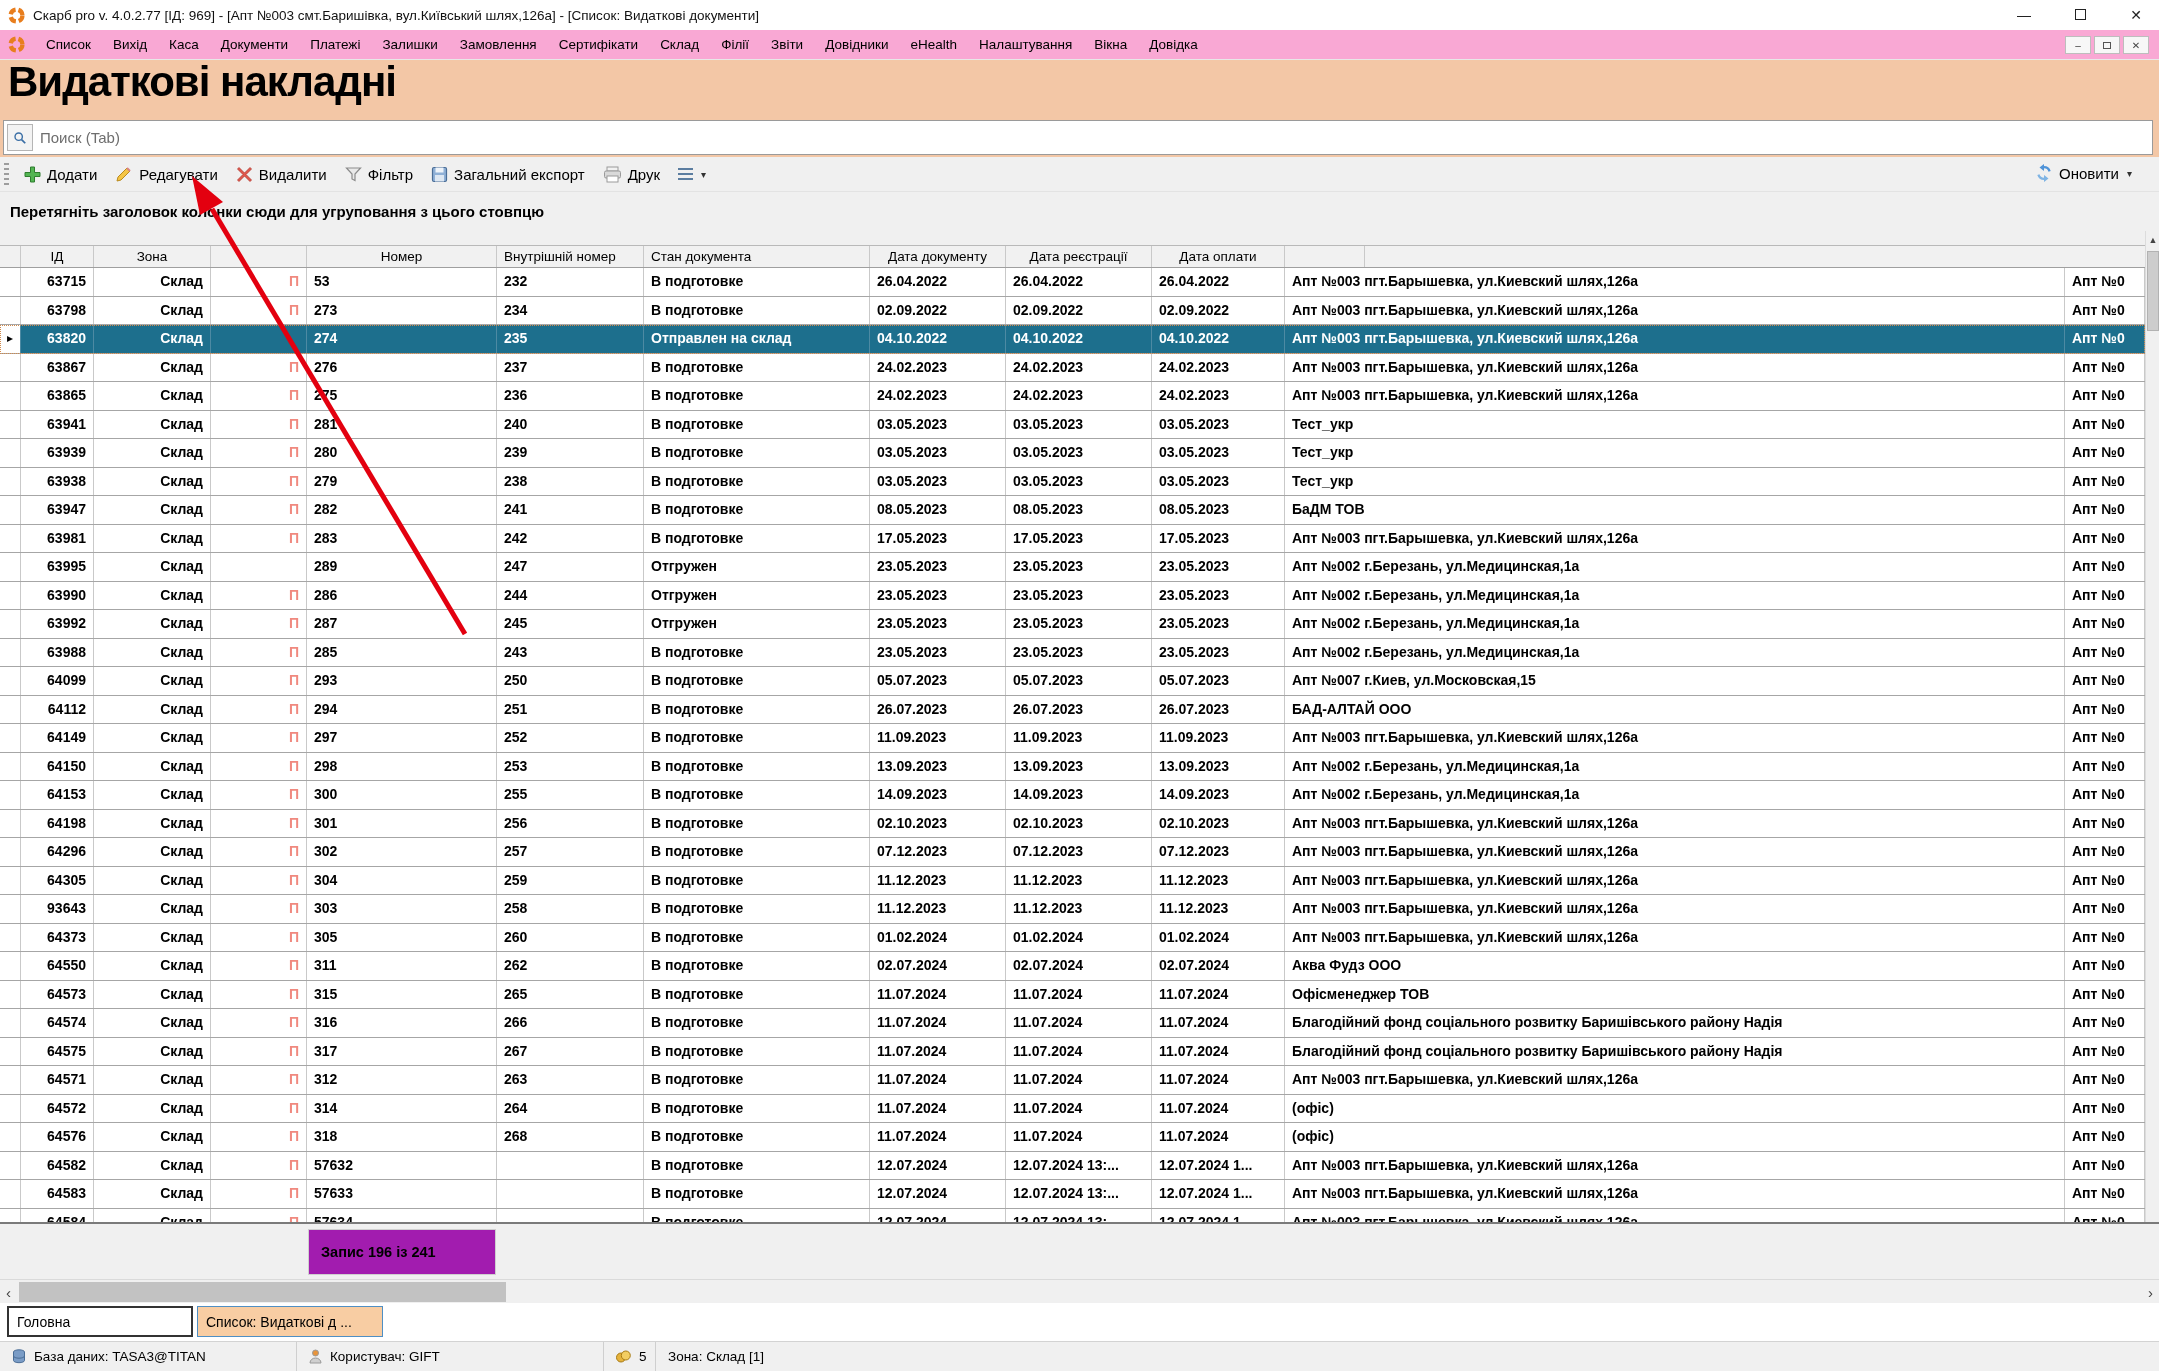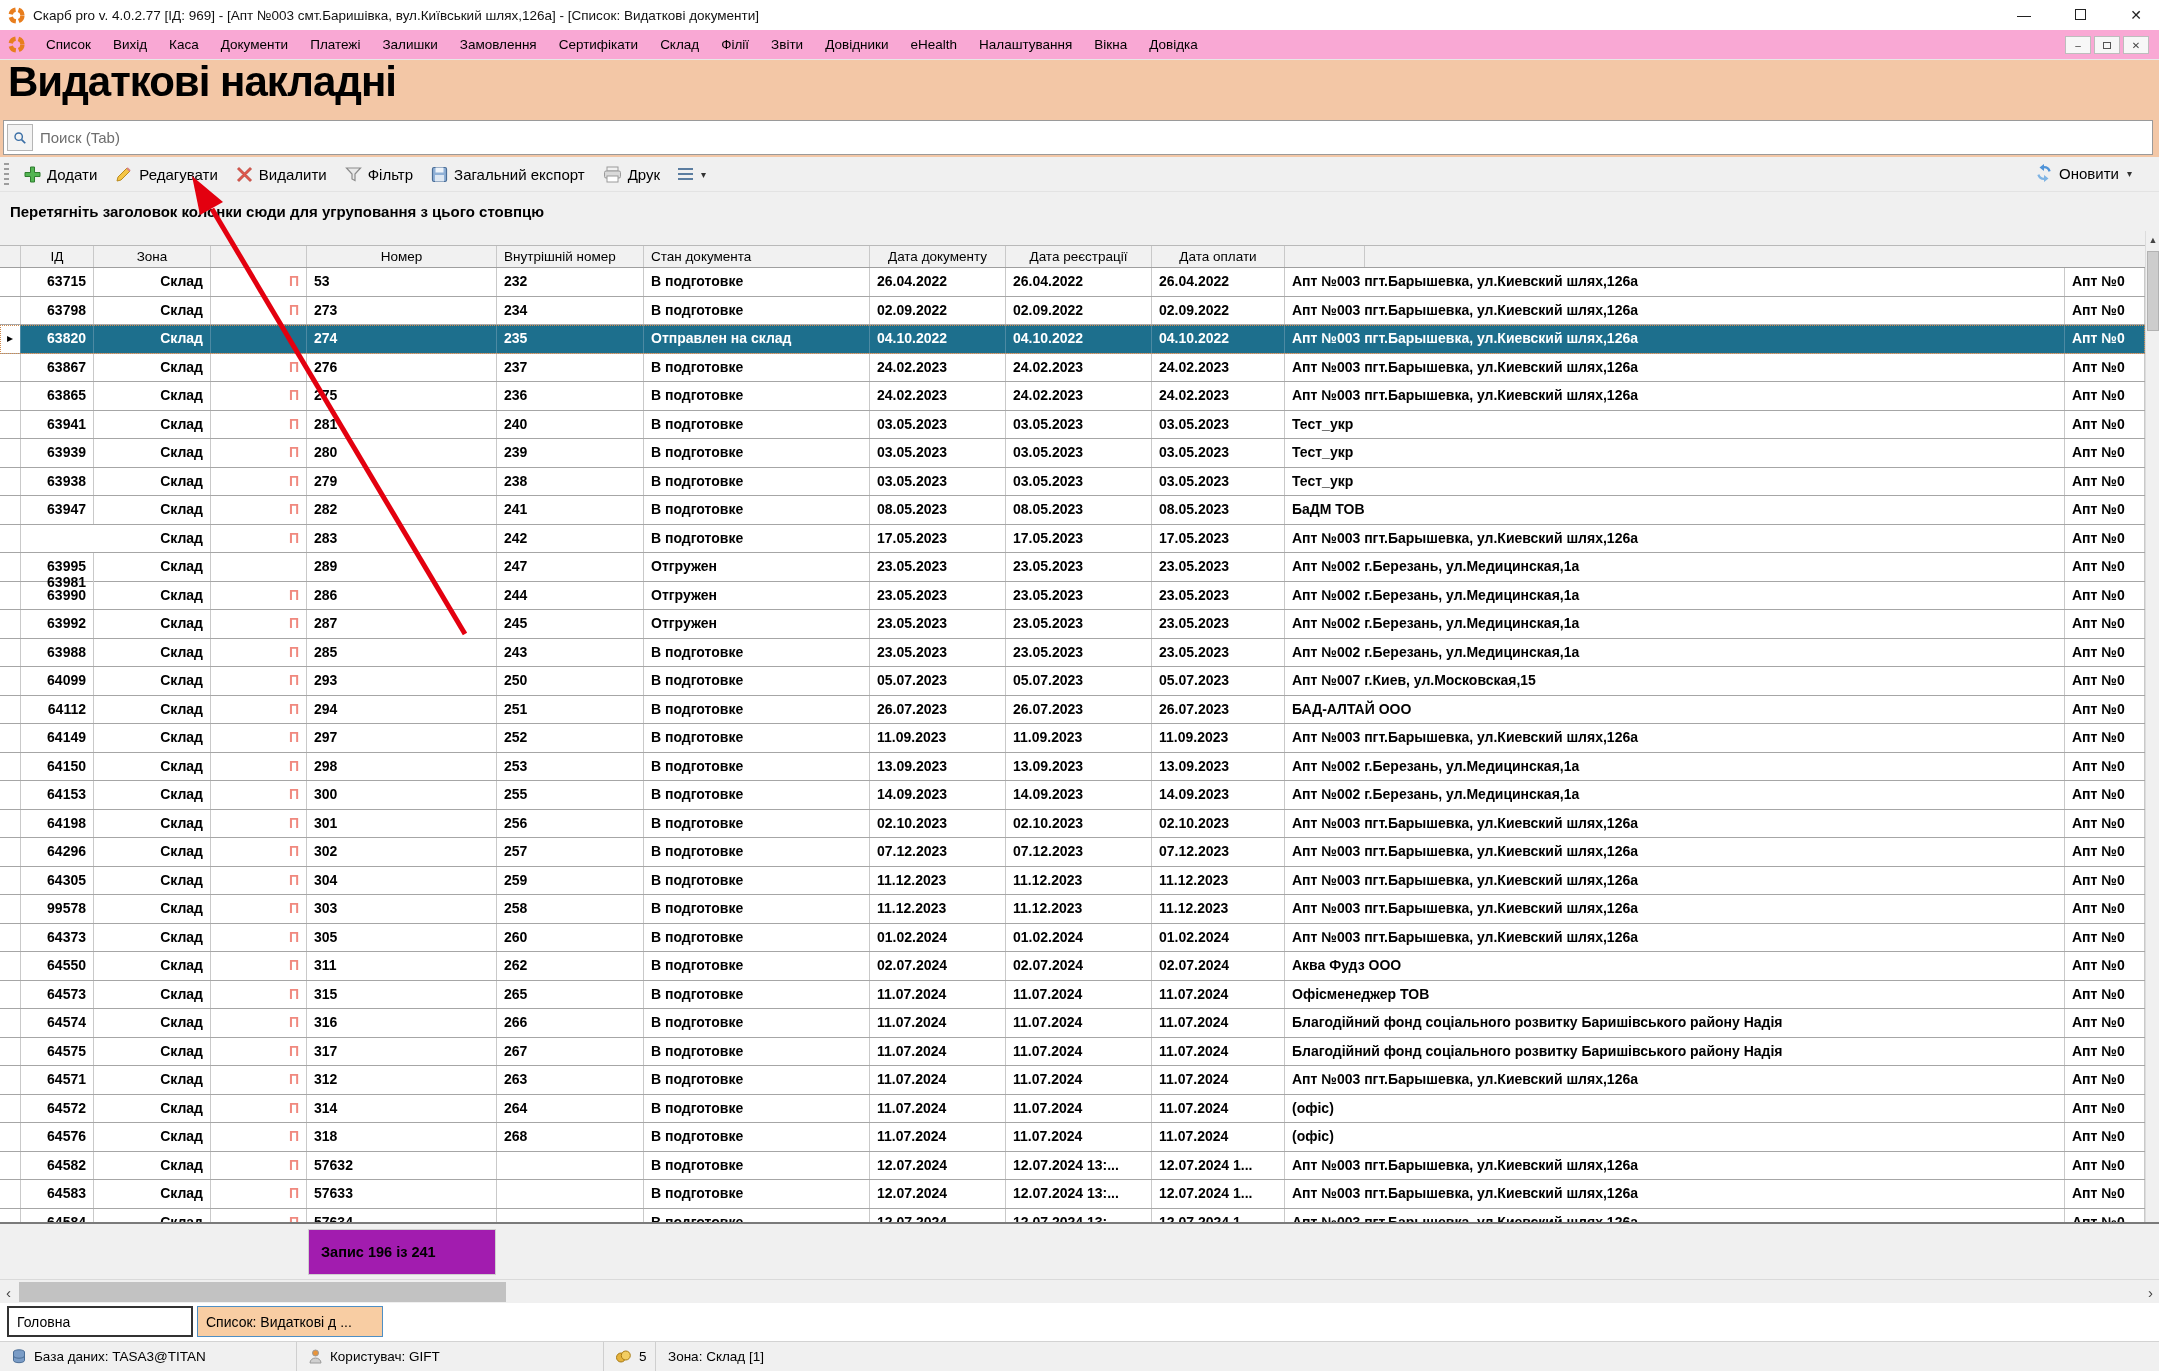--- a/index.html
+++ b/index.html
@@ -367,21 +367,21 @@
       <div class="tcell a-left c-inum" style="width: 147px;">241</div>
       <div class="tcell a-left c-state" style="width: 226px;">В подготовке</div>
       <div class="tcell a-left c-d1" style="width: 136px;">08.05.2023</div>
       <div class="tcell a-left c-d2" style="width: 146px;">08.05.2023</div>
       <div class="tcell a-left c-d3" style="width: 133px;">08.05.2023</div>
       <div class="tcell a-left c-firm" style="width: 780px;">БаДМ ТОВ</div>
       <div class="tcell a-left c-tail" style="width: 80px;">Апт №0</div>
     </div>
     <div class="trow">
       <div class="tcell a-center c-marker" style="width: 21px;"></div>
-      <div class="tcell a-right c-id" style="width: 73px; margin-top: 44px;">63981</div>
+      <div class="tcell a-right c-id" style="width: 73px;">63981</div>
       <div class="tcell a-right c-zone" style="width: 117px;">Склад</div>
       <div class="tcell a-right c-p" style="width: 96px;">П</div>
       <div class="tcell a-left c-num" style="width: 190px;">283</div>
       <div class="tcell a-left c-inum" style="width: 147px;">242</div>
       <div class="tcell a-left c-state" style="width: 226px;">В подготовке</div>
       <div class="tcell a-left c-d1" style="width: 136px;">17.05.2023</div>
       <div class="tcell a-left c-d2" style="width: 146px;">17.05.2023</div>
       <div class="tcell a-left c-d3" style="width: 133px;">17.05.2023</div>
       <div class="tcell a-left c-firm" style="width: 780px;">Апт №003 пгт.Барышевка, ул.Киевский шлях,126а</div>
       <div class="tcell a-left c-tail" style="width: 80px;">Апт №0</div>
@@ -549,21 +549,21 @@
       <div class="tcell a-left c-inum" style="width: 147px;">259</div>
       <div class="tcell a-left c-state" style="width: 226px;">В подготовке</div>
       <div class="tcell a-left c-d1" style="width: 136px;">11.12.2023</div>
       <div class="tcell a-left c-d2" style="width: 146px;">11.12.2023</div>
       <div class="tcell a-left c-d3" style="width: 133px;">11.12.2023</div>
       <div class="tcell a-left c-firm" style="width: 780px;">Апт №003 пгт.Барышевка, ул.Киевский шлях,126а</div>
       <div class="tcell a-left c-tail" style="width: 80px;">Апт №0</div>
     </div>
     <div class="trow">
       <div class="tcell a-center c-marker" style="width: 21px;"></div>
-      <div class="tcell a-right c-id" style="width: 73px;">99578</div>
+      <div class="tcell a-right c-id" style="width: 73px;">93643</div>
       <div class="tcell a-right c-zone" style="width: 117px;">Склад</div>
       <div class="tcell a-right c-p" style="width: 96px;">П</div>
       <div class="tcell a-left c-num" style="width: 190px;">303</div>
       <div class="tcell a-left c-inum" style="width: 147px;">258</div>
       <div class="tcell a-left c-state" style="width: 226px;">В подготовке</div>
       <div class="tcell a-left c-d1" style="width: 136px;">11.12.2023</div>
       <div class="tcell a-left c-d2" style="width: 146px;">11.12.2023</div>
       <div class="tcell a-left c-d3" style="width: 133px;">11.12.2023</div>
       <div class="tcell a-left c-firm" style="width: 780px;">Апт №003 пгт.Барышевка, ул.Киевский шлях,126а</div>
       <div class="tcell a-left c-tail" style="width: 80px;">Апт №0</div>

